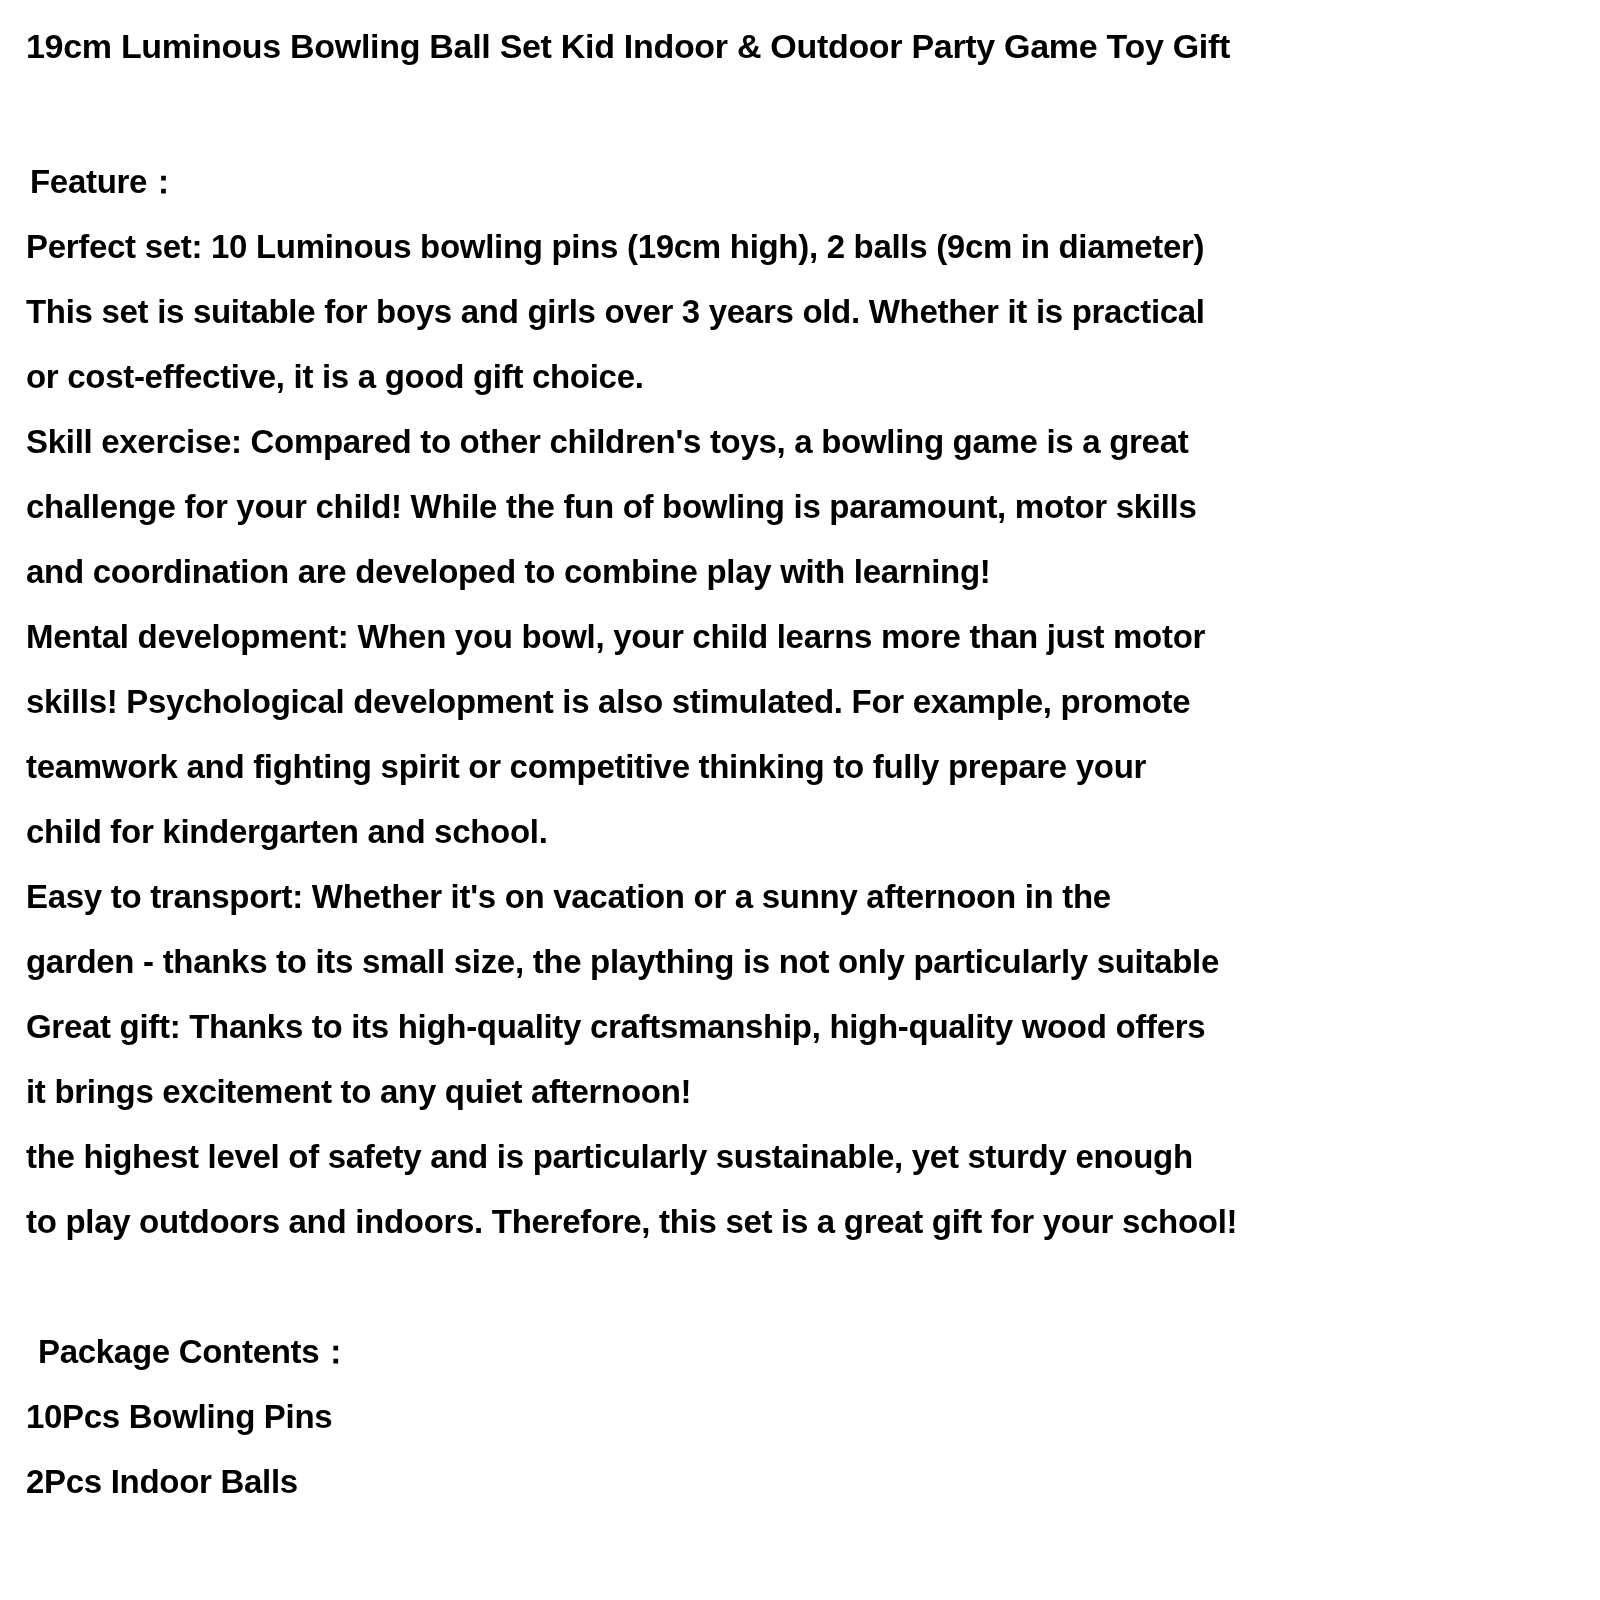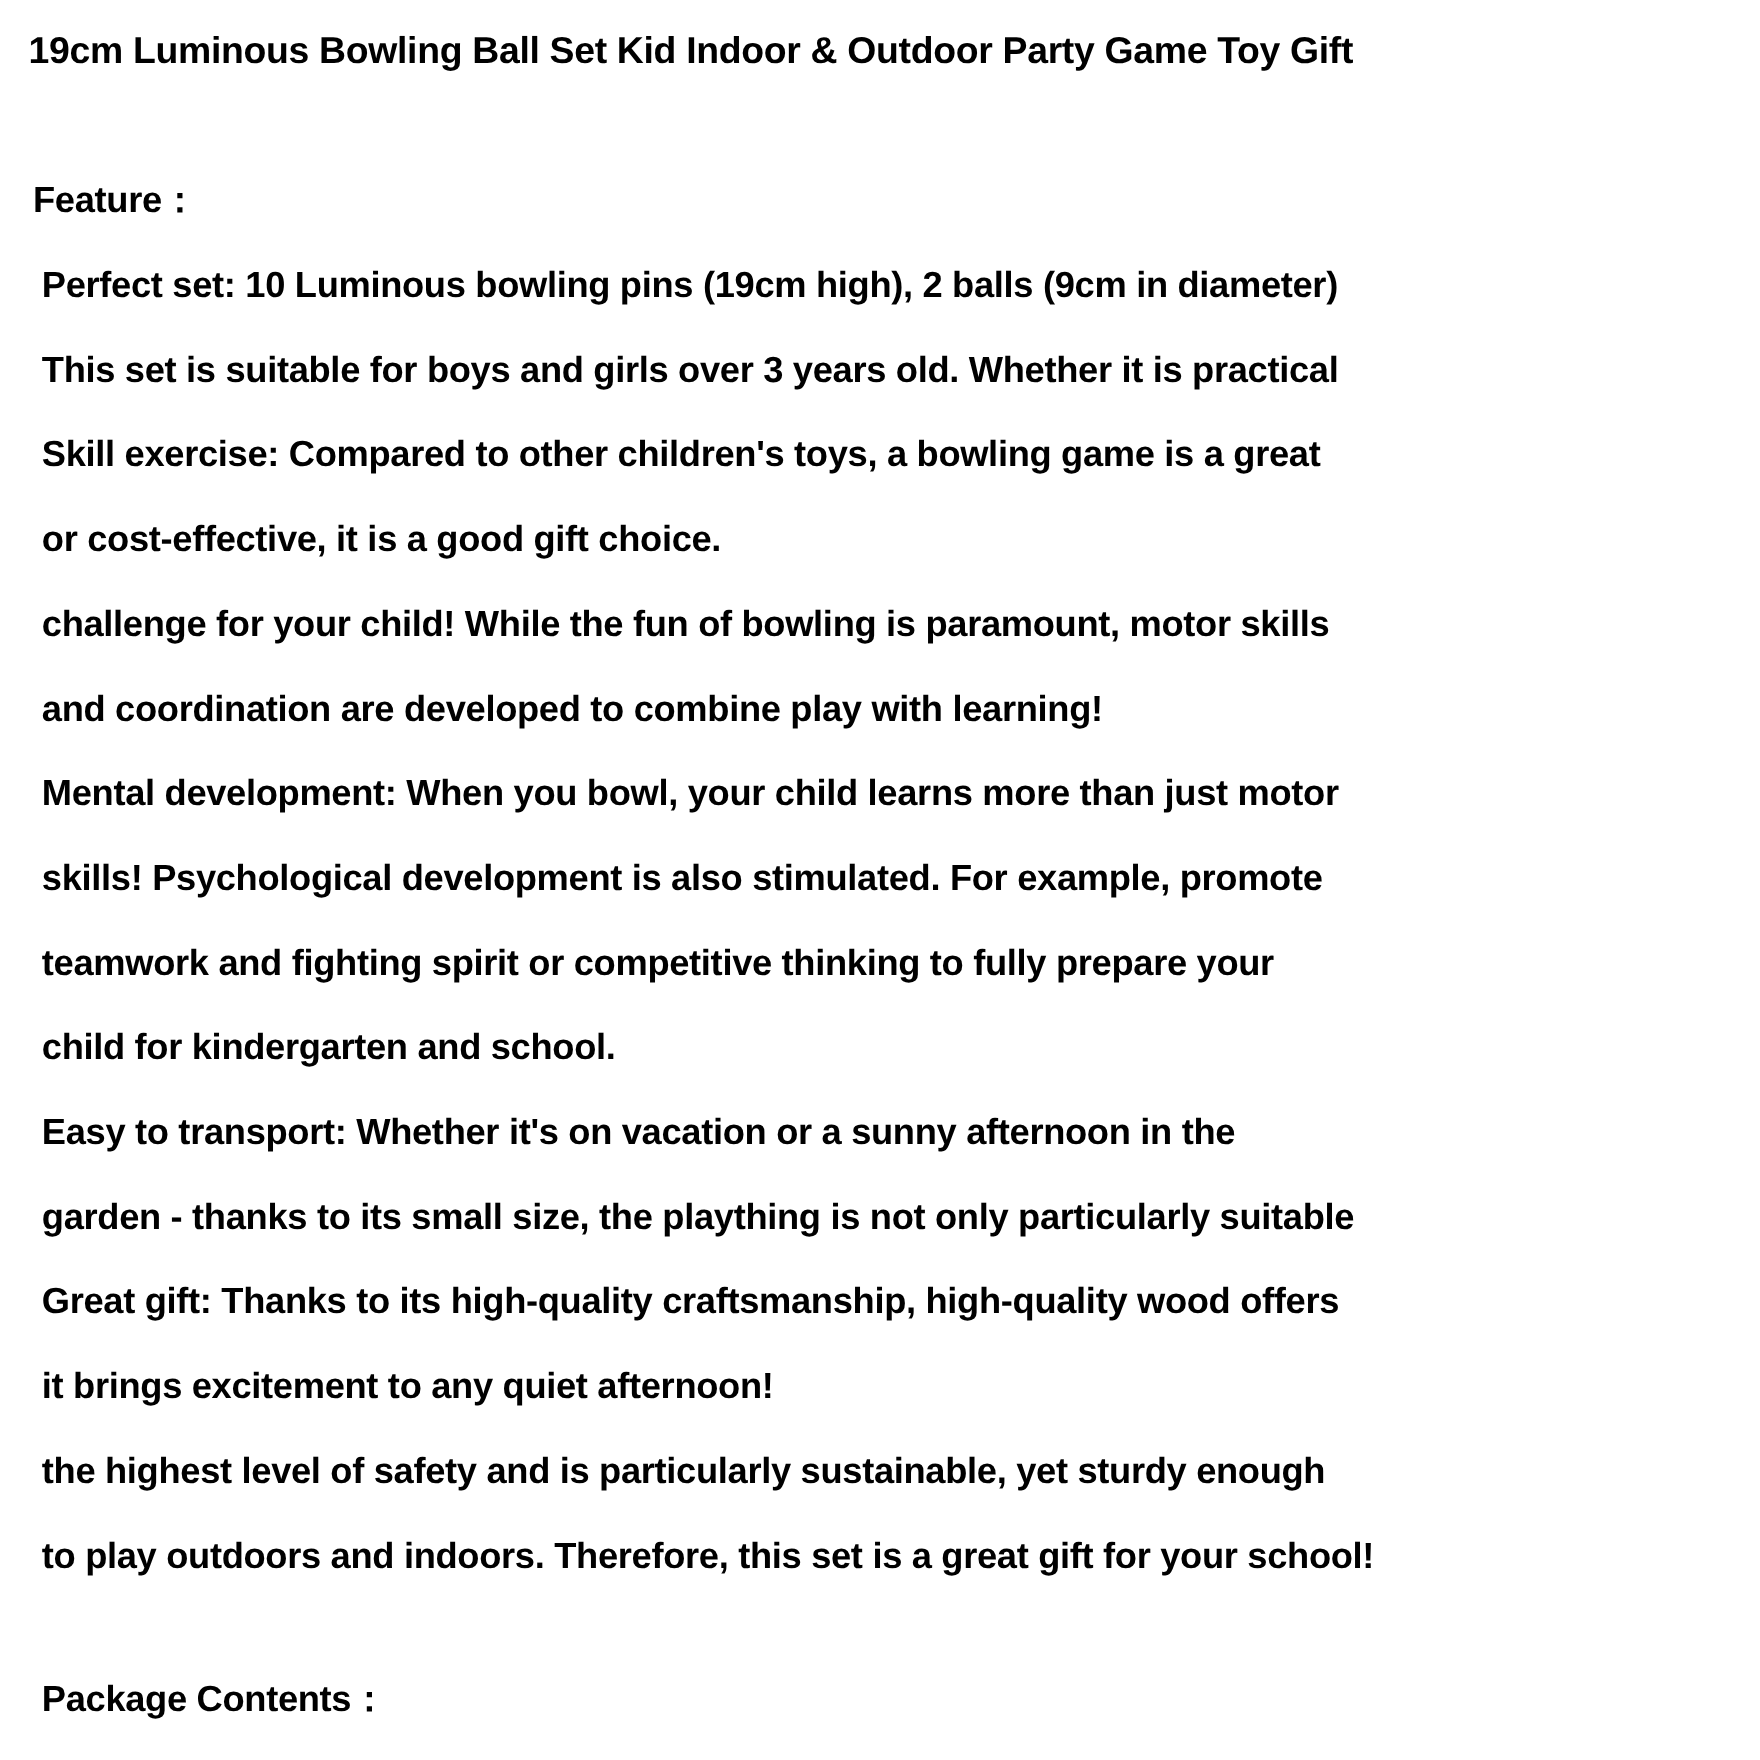--- a/index.html
+++ b/index.html
@@ -25,40 +25,40 @@
   .title {
     margin: 0;
     font-size: 34px;
     line-height: 65px;
     white-space: nowrap;
   }
   .feature-heading {
     margin: 70px 0 0 4px;
   }
   .line {
-    margin: 12px;
+    margin: 0;
     white-space: nowrap;
   }
   .package-heading {
     margin: 65px 0 0 12px;
   }
 </style>
 </head>
 <body>
 
 <div class="page">
 
   <h1 class="title">19cm Luminous Bowling Ball Set Kid Indoor &amp; Outdoor Party Game Toy Gift</h1>
 
   <p class="feature-heading">Feature：</p>
 
   <p class="line">Perfect set: 10 Luminous bowling pins (19cm high), 2 balls (9cm in diameter)</p>
   <p class="line">This set is suitable for boys and girls over 3 years old. Whether it is practical</p>
+  <p class="line">or cost-effective, it is a good gift choice.</p>
   <p class="line">Skill exercise: Compared to other children's toys, a bowling game is a great</p>
-  <p class="line">or cost-effective, it is a good gift choice.</p>
   <p class="line">challenge for your child! While the fun of bowling is paramount, motor skills</p>
   <p class="line">and coordination are developed to combine play with learning!</p>
   <p class="line">Mental development: When you bowl, your child learns more than just motor</p>
   <p class="line">skills! Psychological development is also stimulated. For example, promote</p>
   <p class="line">teamwork and fighting spirit or competitive thinking to fully prepare your</p>
   <p class="line">child for kindergarten and school.</p>
   <p class="line">Easy to transport: Whether it's on vacation or a sunny afternoon in the</p>
   <p class="line">garden - thanks to its small size, the plaything is not only particularly suitable</p>
   <p class="line">Great gift: Thanks to its high-quality craftsmanship, high-quality wood offers</p>
   <p class="line">it brings excitement to any quiet afternoon!</p>

